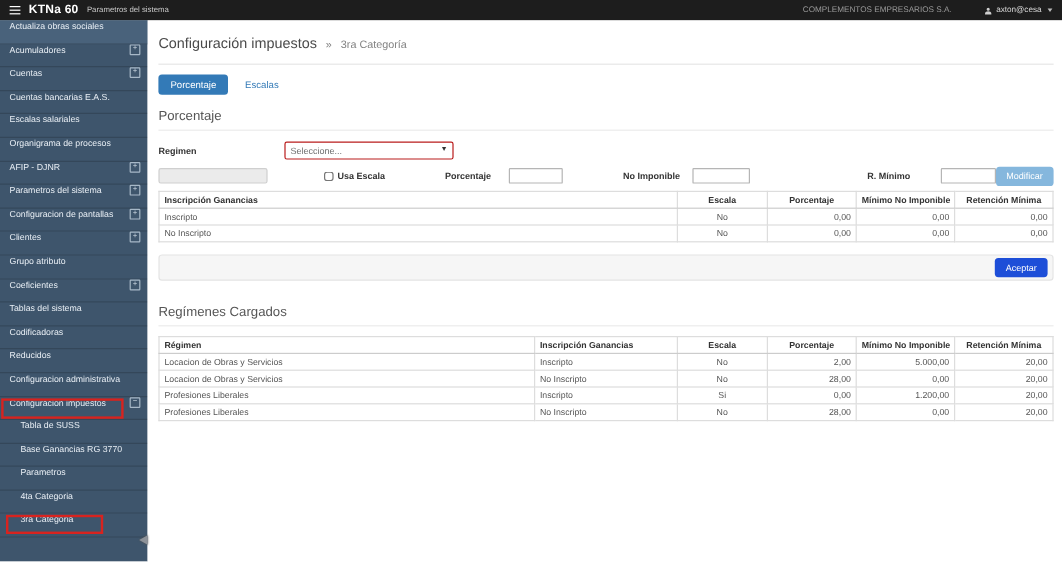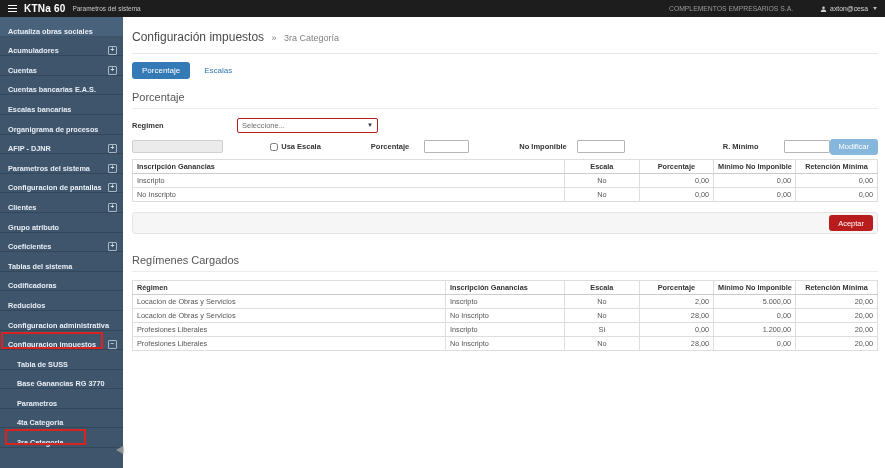--- a/index.html
+++ b/index.html
@@ -19,23 +19,23 @@
   .brand-sub{font-size:6.5px;color:#c9c9c9;margin-left:2px;white-space:nowrap;}
   .topbar .spacer{flex:1;}
   .company{font-size:6.8px;color:#9b9b9b;margin-right:22px;white-space:nowrap;}
   .user{display:flex;align-items:center;gap:3px;font-size:6.8px;color:#d8d8d8;cursor:pointer;}
   .user .caret{width:0;height:0;border-left:2.5px solid transparent;border-right:2.5px solid transparent;border-top:3px solid #bbb;margin-left:2px;}
   
   .sidebar{
     position:absolute;left:0;top:17px;width:123px;height:451px;background:#3e556c;
   }
   .side-item{
-    height:19.6px;display:flex;align-items:flex-end;box-sizing:border-box;
+    height:19.6px;display:flex;align-items:flex-start;box-sizing:border-box;
     padding:0 6px 0 8px;font-size:7.3px;color:#e9eff5;
-    border-bottom:1px solid rgba(0,0,0,0.16);position:relative;cursor:pointer;white-space:nowrap;font-weight:bold;
+    border-bottom:1px solid rgba(0,0,0,0.16);position:relative;cursor:pointer;white-space:nowrap;
   }
   .side-item.hover{background:#49627b;}
   .side-item.sub{padding-left:17px;}
   .expand-box{
     margin-left:auto;width:7px;height:7px;border:1px solid #a7b8c7;border-radius:1px;
     font-size:6.5px;line-height:6px;text-align:center;color:#d4dfe9;flex:none;
   }
   .red-box{
     position:absolute;box-sizing:border-box;border:2px solid #d8231f;
     left:1px;top:1px;width:102px;height:17px;pointer-events:none;
@@ -84,21 +84,21 @@
     height:13px;border:1px solid #b5b5b5;border-radius:1px;box-sizing:border-box;
     font-size:7.5px;padding:0 2px;background:#fff;
   }
   .ml50{margin-left:50px;} .ml15{margin-left:15px;} .ml10{margin-left:10px;}
   .ml98{margin-left:98px;} .ml25{margin-left:25px;}
   .w45{width:45px;} .w48{width:48px;} .w46{width:46px;}
   .btn{
     border:none;border-radius:3px;color:#fff;font-size:7.5px;padding:3.5px 9px;cursor:pointer;
     font-family:inherit;
   }
-  .btn-primary{background:#b91c1c;}
+  .btn-primary{background:#1d4ed8;}
   .btn-disabled{background:#85b7dd;margin-left:auto;cursor:default;}
   
   .tbl{width:100%;border-collapse:collapse;margin-top:4px;table-layout:fixed;}
   .tbl th,.tbl td{
     border:1px solid #ddd;padding:2px 4px;font-size:7.3px;color:#555;
     height:9px;overflow:hidden;white-space:nowrap;box-sizing:border-box;
   }
   .tbl th{color:#333;font-weight:bold;border-bottom:1px solid #ccc;}
   
   #entry-table th:nth-child(1){width:58%;text-align:left;}
@@ -158,21 +158,21 @@
       <span class="expand-box">+</span>
     </div>
     <div class="side-item">
       <span>Cuentas</span>
       <span class="expand-box">+</span>
     </div>
     <div class="side-item">
       <span>Cuentas bancarias E.A.S.</span>
     </div>
     <div class="side-item">
-      <span>Escalas bancarias</span>
+      <span>Escalas salariales</span>
     </div>
     <div class="side-item">
       <span>Organigrama de procesos</span>
     </div>
     <div class="side-item">
       <span>AFIP - DJNR</span>
       <span class="expand-box">+</span>
     </div>
     <div class="side-item">
       <span>Parametros del sistema</span>

